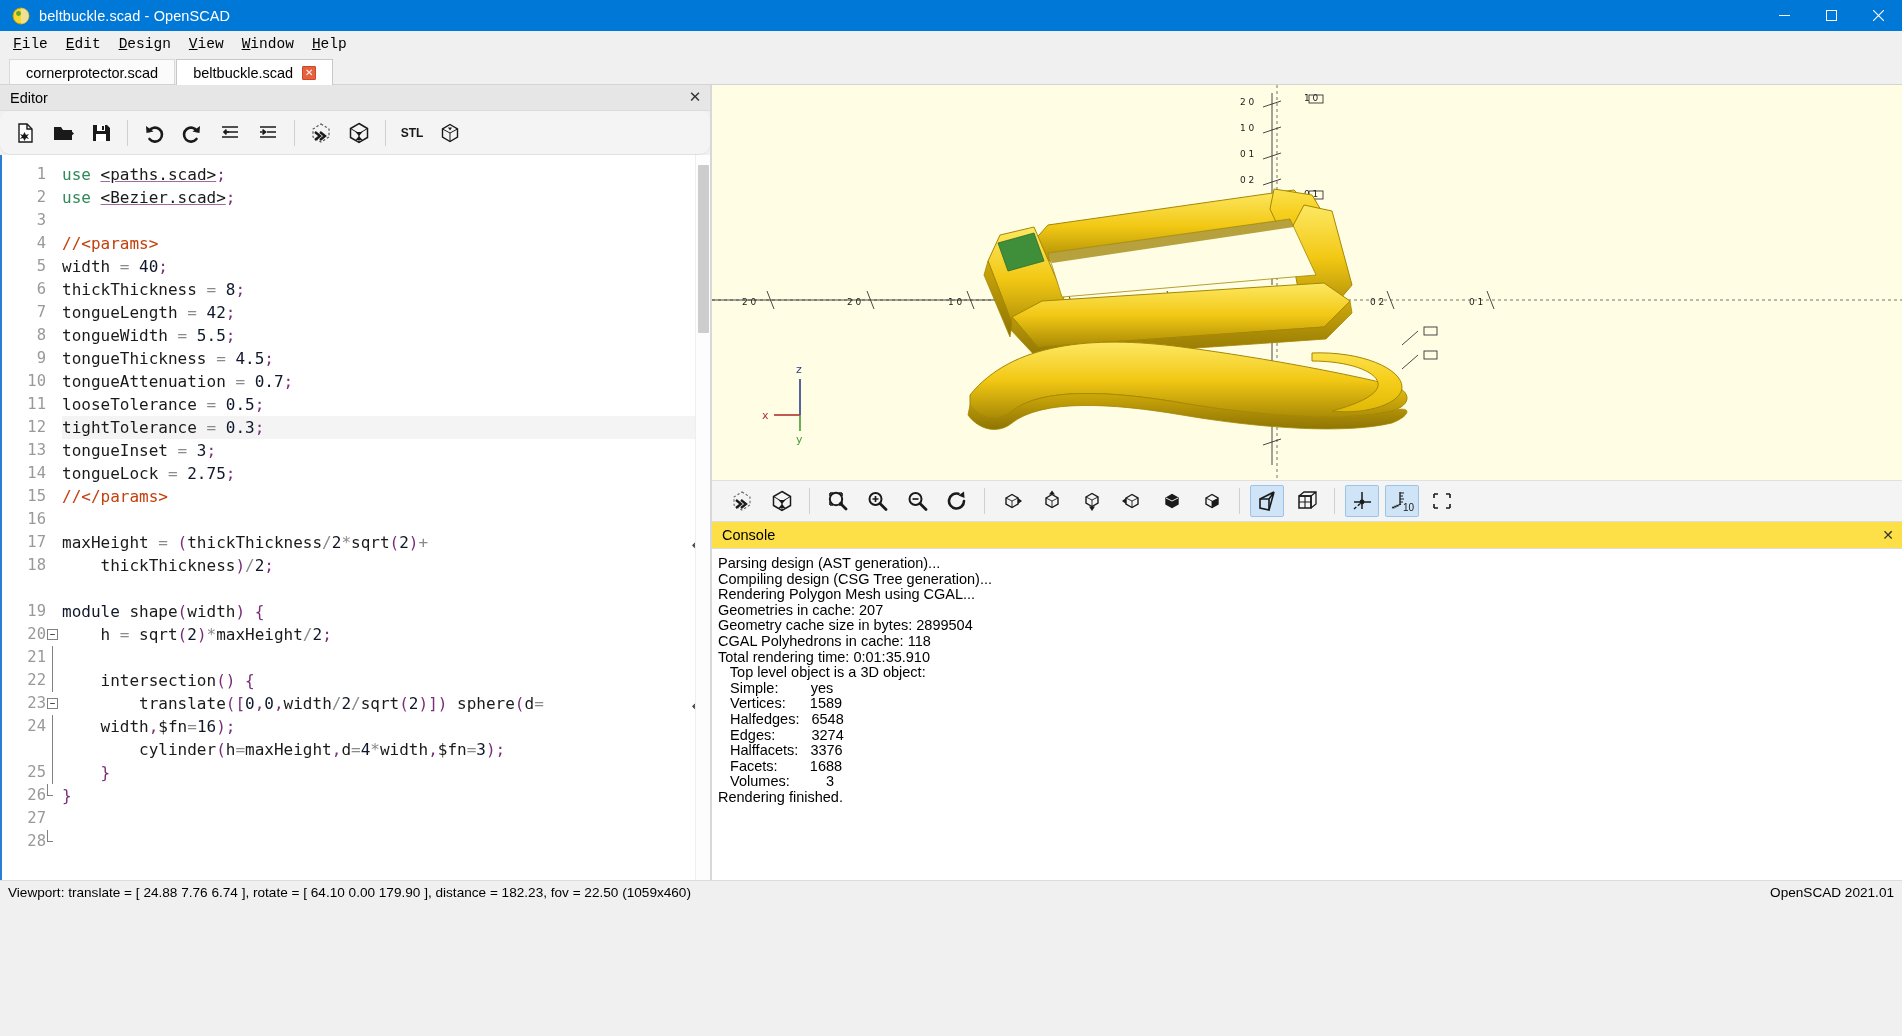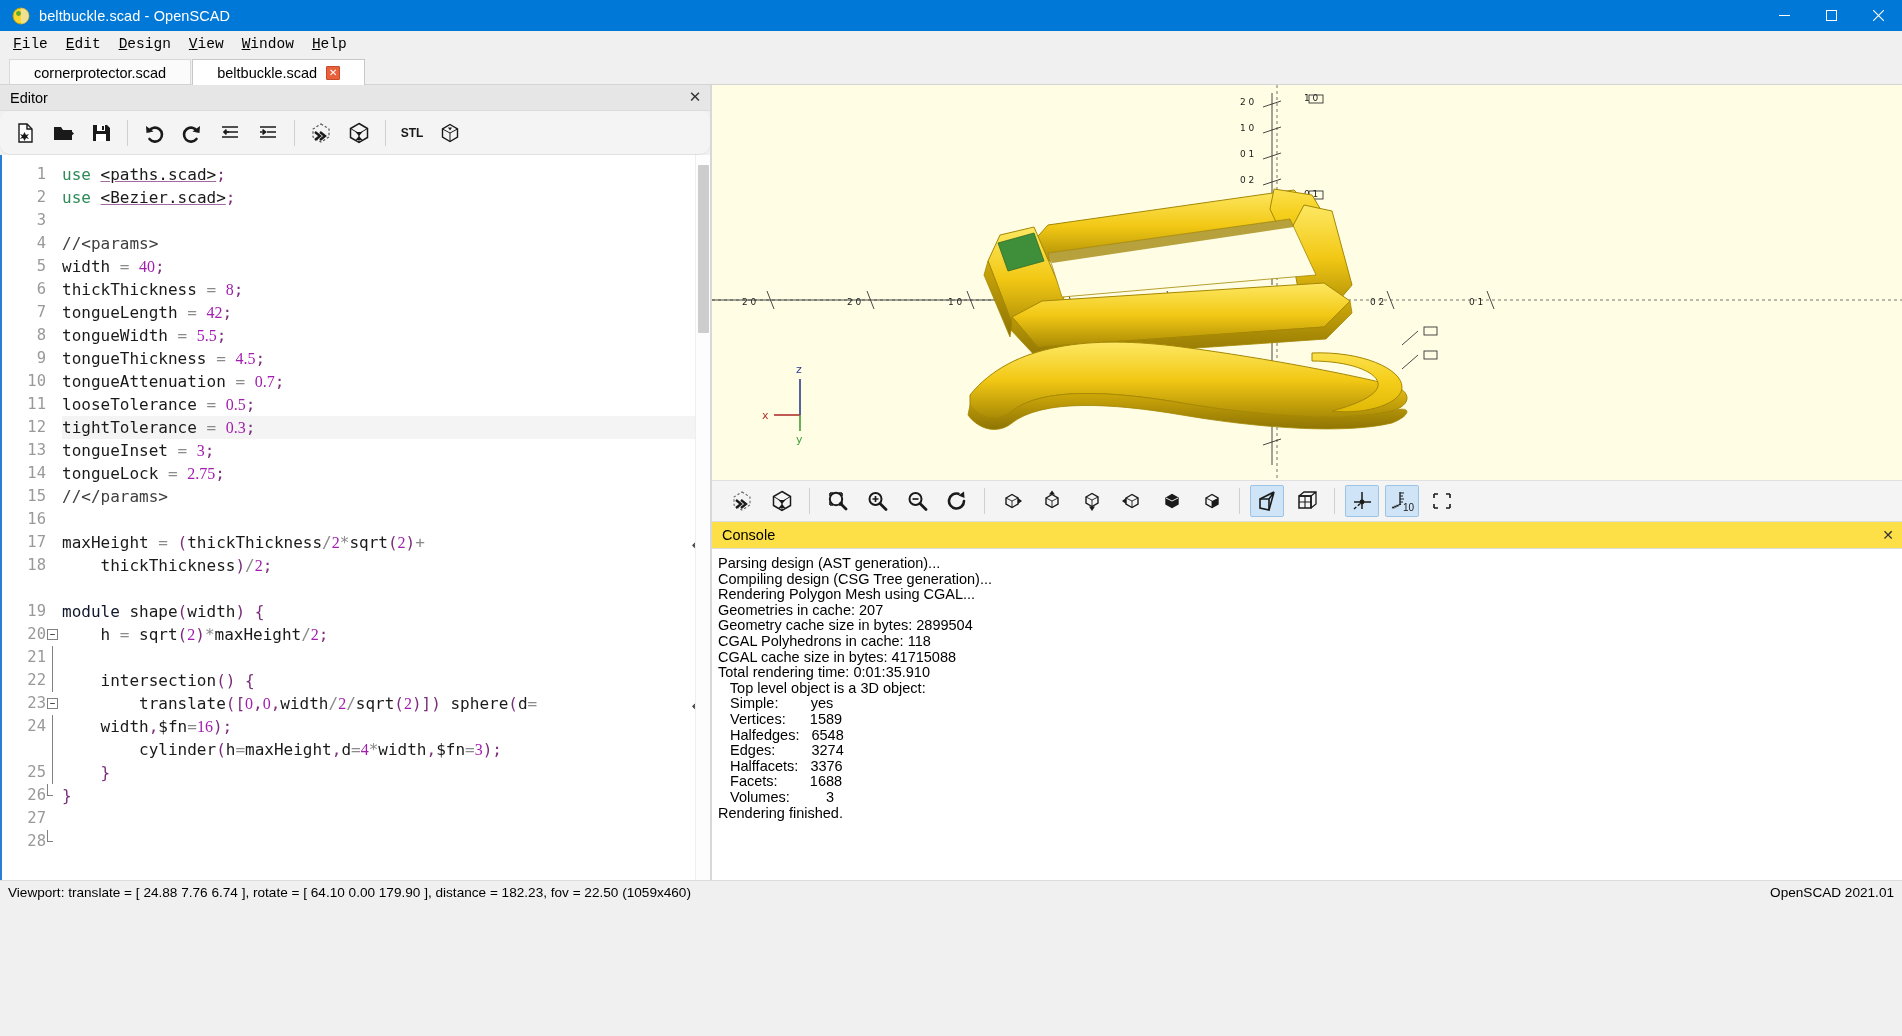--- a/index.html
+++ b/index.html
@@ -67,21 +67,21 @@
     padding-left: 9px;
     position: relative;
   }
   .tabbar::after {
     content:""; position:absolute; left:0; right:0; bottom:0;
     height:1px; background:#d4d4d4;
   }
   .doctab {
     height: 26px;
     display: flex; align-items: center;
-    padding: 0 24px;
+    padding: 0 16px;
     font-size: 14.5px;
     color: #000;
     background: #fbfbfb;
     border: 1px solid #d9d9d9;
     border-bottom: none;
     margin-right: 1px;
     position: relative;
     white-space: nowrap;
     text-align: center;
   }
@@ -219,22 +219,22 @@
     height: 23px; line-height: 23px;
     font-family: "DejaVu Sans Mono", monospace;
     font-size: 16px;
     white-space: pre;
     color: #000;
     position: relative;
   }
   .cl.cur { background: #f4f4f4; }
   .k-use     { color: #2e8b57; }
   .k-inc     { color: #1a1a1a; text-decoration: underline; text-decoration-color:#a06aa0;}
-  .k-num     { color: #a21caf; font-family: Liberation Serif, serif; }
-  .k-com     { color: #404040; margin-top: 15px; }
+  .k-num     { color: #0f172a; }
+  .k-com     { color: #c2410c; margin-top: 15px; }
   .k-op      { color: #8a8a8a; }
   .k-id      { color: #1a1a1a; }
   .k-kw      { color: #0f172a; }
   .k-punc    { color: #7a2d7a; }
   .wrapmark {
     position: absolute;
     right: 6px; top: 3px;
     font-family: "DejaVu Sans", sans-serif;
     font-size: 15px; color: #444;
   }
@@ -788,21 +788,20 @@
         <span class="ct-label">Console</span>
         <span class="ct-close">✕</span>
       </div>
       <div class="console-body">
           <div class="coline">Parsing design (AST generation)...</div>
           <div class="coline">Compiling design (CSG Tree generation)...</div>
           <div class="coline">Rendering Polygon Mesh using CGAL...</div>
           <div class="coline">Geometries in cache: 207</div>
           <div class="coline">Geometry cache size in bytes: 2899504</div>
           <div class="coline">CGAL Polyhedrons in cache: 118</div>
-          <div class="coline">CGAL cache size in bytes: 41715088</div>
           <div class="coline">Total rendering time: 0:01:35.910</div>
           <div class="coline">   Top level object is a 3D object:</div>
           <div class="coline">   Simple:        yes</div>
           <div class="coline">   Vertices:      1589</div>
           <div class="coline">   Halfedges:   6548</div>
           <div class="coline">   Edges:         3274</div>
           <div class="coline">   Halffacets:   3376</div>
           <div class="coline">   Facets:        1688</div>
           <div class="coline">   Volumes:         3</div>
           <div class="coline">Rendering finished.</div>

